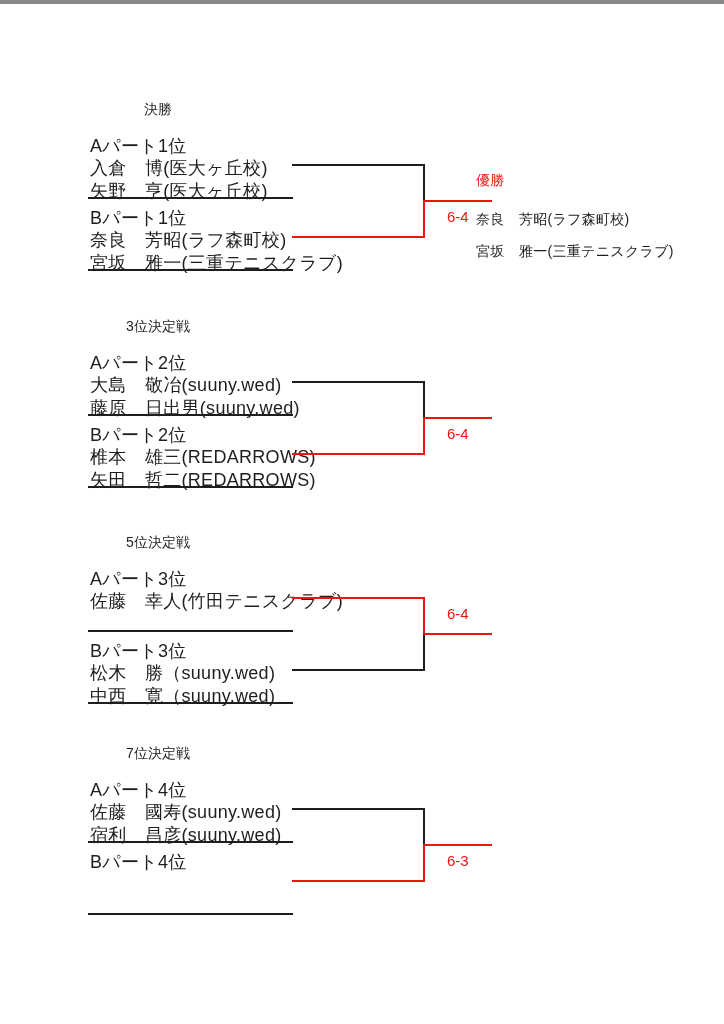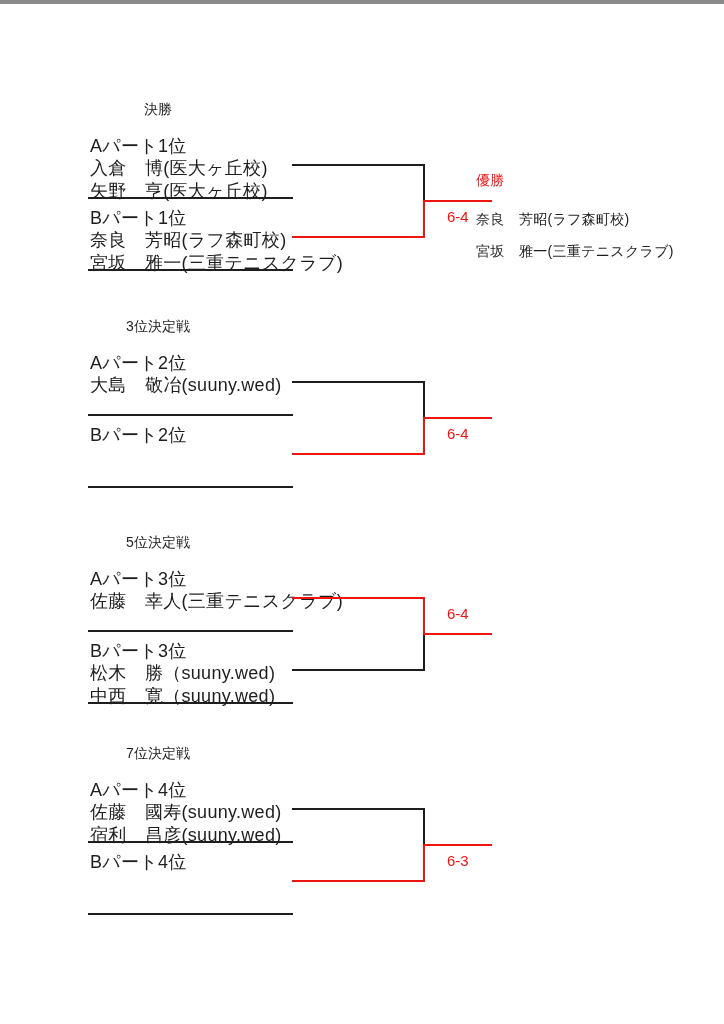--- a/index.html
+++ b/index.html
@@ -66,35 +66,38 @@
     <div class="score">6-4</div>
     <div class="champ champ-label">優勝</div>
     <div class="champ champ-p1">奈良　芳昭(ラフ森町校)</div>
     <div class="champ champ-p2">宮坂　雅一(三重テニスクラブ)</div>
   </div>
 
   <div class="bracket b1 win-bottom">
     <div class="title">3位決定戦</div>
     <div class="part-label lA">Aパート2位</div>
     <div class="player pA1">大島　敬冶(suuny.wed)</div>
+    <div class="player pA2">藤原　日出男(suuny.wed)</div>
     <div class="hline div1"></div>
     <div class="part-label lB">Bパート2位</div>
+    <div class="player pB1">椎本　雄三(REDARROWS)</div>
+    <div class="player pB2">矢田　哲二(REDARROWS)</div>
     <div class="hline div2"></div>
     <div class="hline brA"></div>
     <div class="hline brB"></div>
     <div class="vline vtop"></div>
     <div class="vline vbot"></div>
     <div class="hline out"></div>
     <div class="score">6-4</div>
   </div>
 
   <div class="bracket b2 win-top">
     <div class="title">5位決定戦</div>
     <div class="part-label lA">Aパート3位</div>
-    <div class="player pA1">佐藤　幸人(三重テニスクラブ)</div>
+    <div class="player pA1">佐藤　幸人(竹田テニスクラブ)</div>
     <div class="hline div1"></div>
     <div class="part-label lB">Bパート3位</div>
     <div class="player pB1">松木　勝（suuny.wed)</div>
     <div class="player pB2">中西　寛（suuny.wed)</div>
     <div class="hline div2"></div>
     <div class="hline brA"></div>
     <div class="hline brB"></div>
     <div class="vline vtop"></div>
     <div class="vline vbot"></div>
     <div class="hline out"></div>

